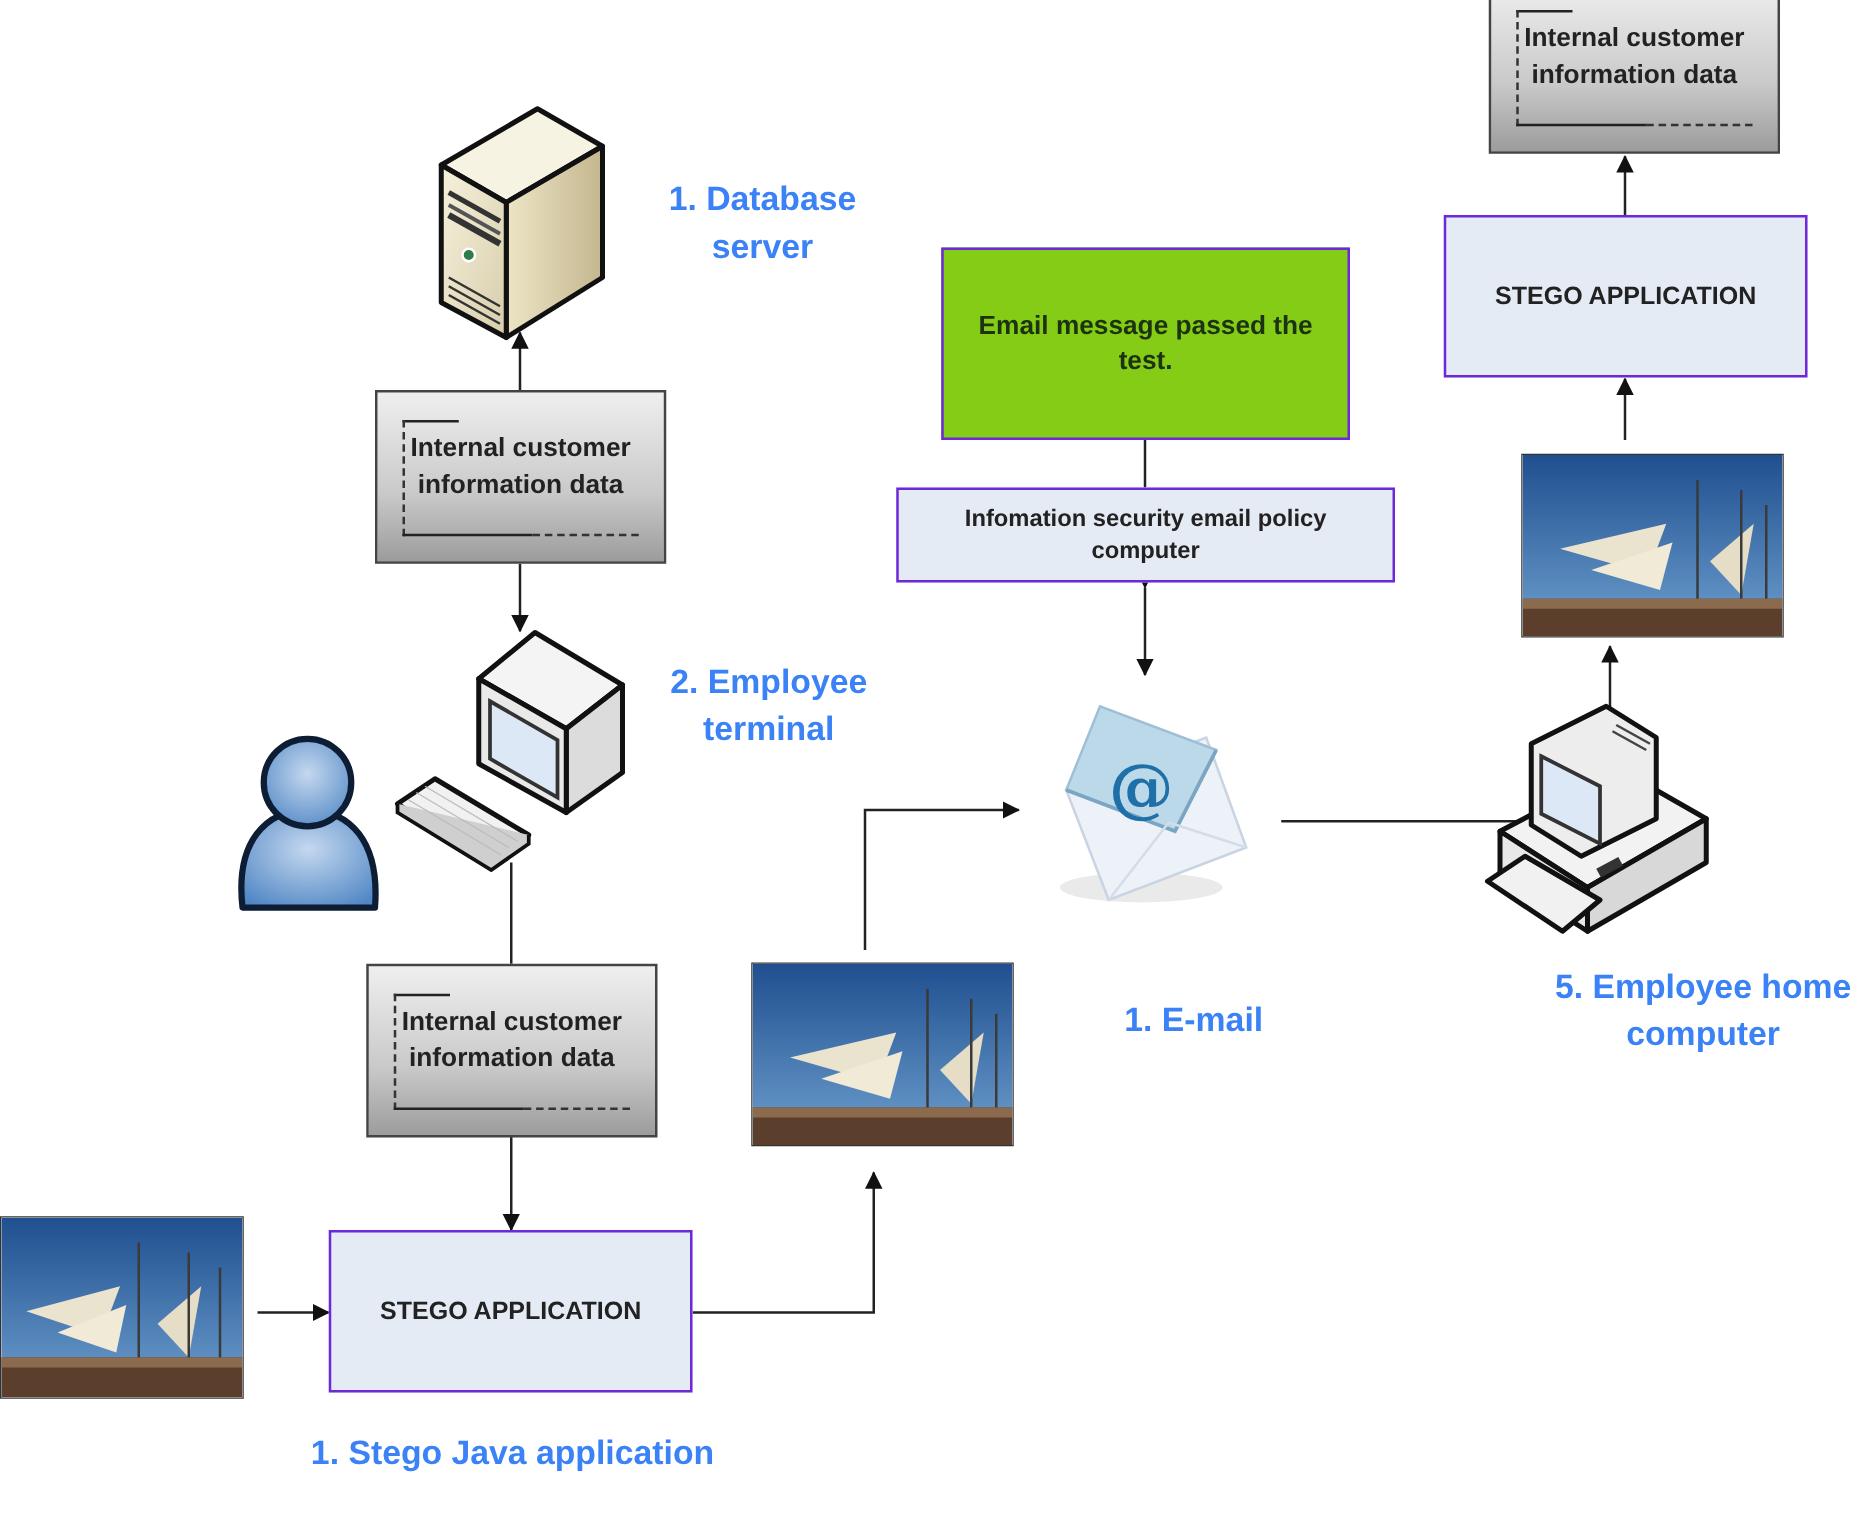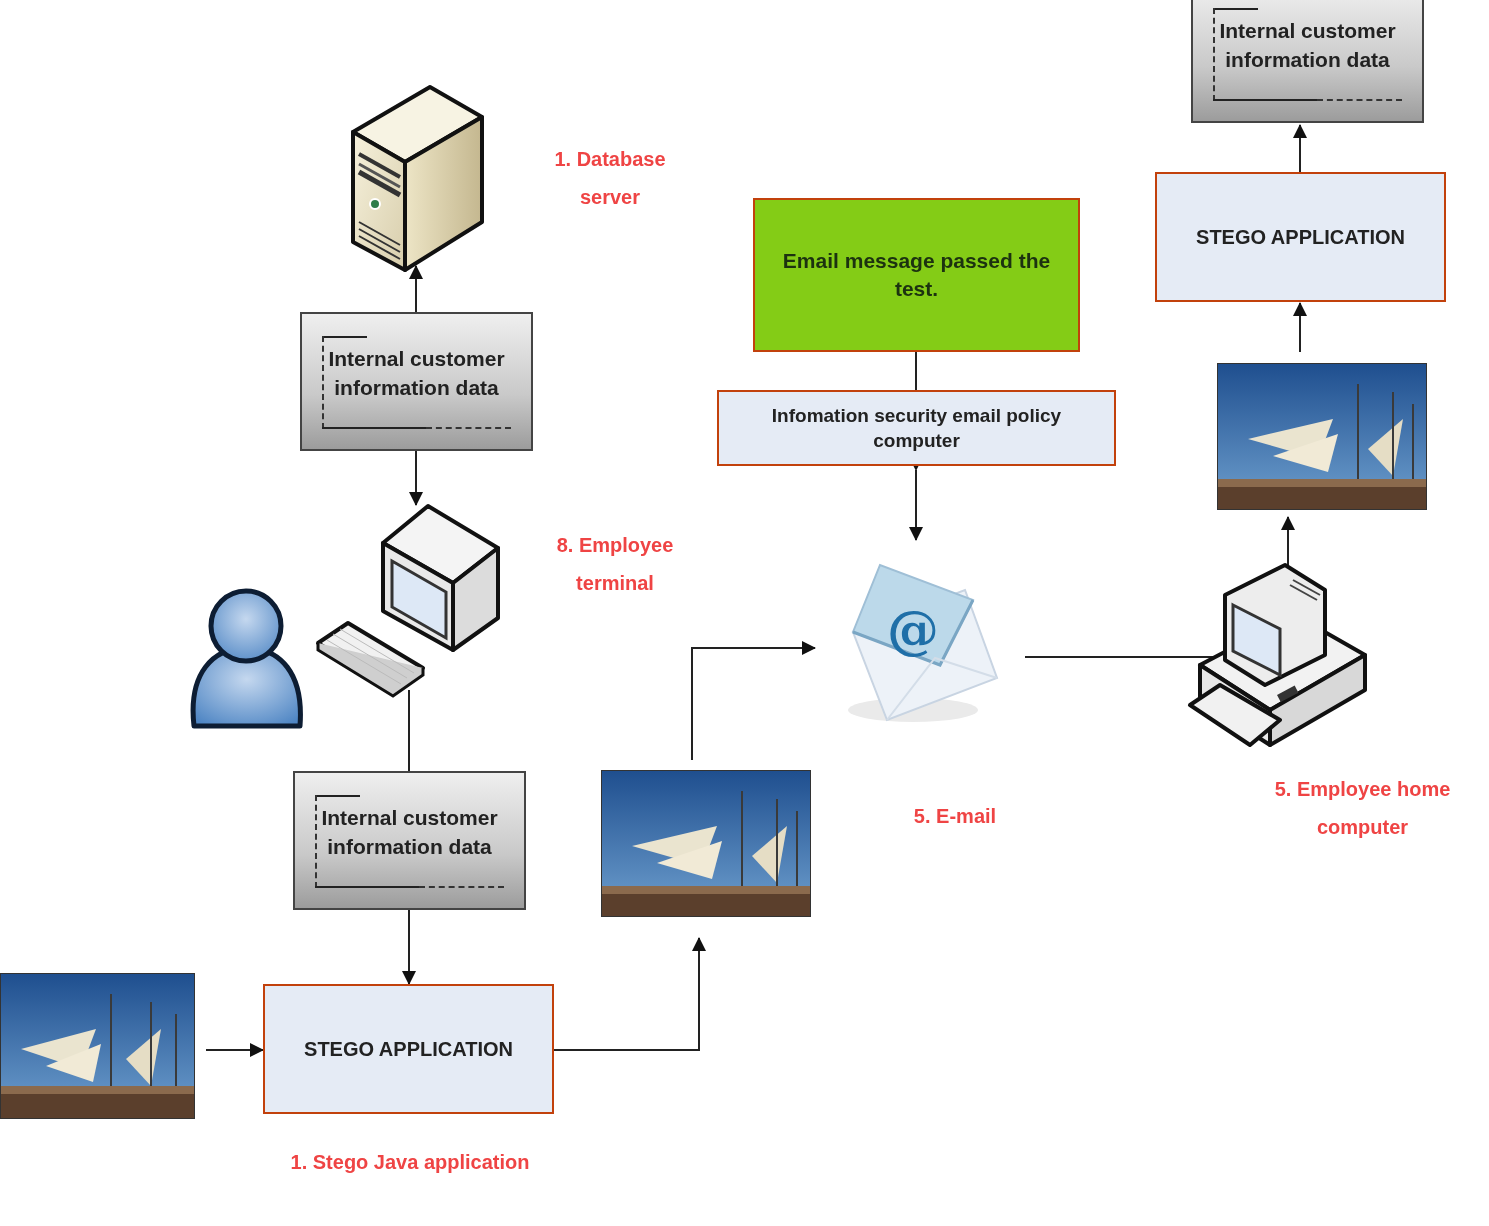--- a/index.html
+++ b/index.html
@@ -1,29 +1,29 @@
 <!DOCTYPE html>
 <html><head>
 <meta charset="utf-8">
 <style>
   html, body { margin:0; padding:0; background:#ffffff; }
   body { width:1489px; height:1226px; position:relative; overflow:hidden;
          font-family:"Liberation Sans", sans-serif; }
   .abs { position:absolute; }
-  .label { font-weight:bold; color:#ef4444; text-align:center; font-size:20px; line-height:38px; }
+  .label { font-weight:bold; color:#3b82f6; text-align:center; font-size:27px; line-height:38px; }
   .gray-box { position:absolute; border:2px solid #444;
               background:linear-gradient(#efefef, #c9c9c9 60%, #9c9c9c); box-sizing:border-box; }
   .gray-box .bracket { position:absolute; left:20px; top:22px; right:20px; bottom:20px; }
   .gray-box .bracket .top { position:absolute; left:0; top:0; width:45px; border-top:2px solid #222; }
   .gray-box .bracket .left { position:absolute; left:0; top:0; bottom:0; border-left:2px dashed #333; }
   .gray-box .bracket .bottom { position:absolute; left:0; bottom:0; width:55%; border-bottom:2px solid #222; }
   .gray-box .bracket .bottom2 { position:absolute; left:55%; right:0; bottom:0; border-bottom:2px dashed #333; }
   .gray-box .txt { position:absolute; left:0; right:0; top:30px; text-align:center;
                    font-weight:bold; font-size:21px; line-height:29px; color:#222; }
-  .blue-box { position:absolute; border:2px solid #c2410c; background:#e5ebf5; box-sizing:border-box;
+  .blue-box { position:absolute; border:2px solid #6d28d9; background:#e5ebf5; box-sizing:border-box;
               display:flex; align-items:center; justify-content:center; text-align:center;
               font-weight:bold; color:#222; }
   .photo { position:absolute; border:1px solid #333; overflow:hidden; }
   svg.lines { position:absolute; left:0; top:0; }
 </style>
 </head>
 <body>
 
 <svg class="lines" width="1489" height="1226">
   <defs>
@@ -119,21 +119,21 @@
 <svg class="abs" style="left:315px;top:620px" width="112" height="78" viewBox="0 0 112 78">
   <path d="M3,23 L33,3 L108,48 L78,72 Z" fill="#f1f1f1" stroke="#111" stroke-width="4" stroke-linejoin="round"></path>
   <path d="M3,23 L3,30 L78,76 L108,55 L108,48" fill="#cfcfcf" stroke="#111" stroke-width="3"></path>
   <g stroke="#bbb" stroke-width="1">
     <line x1="18" y1="14" x2="92" y2="58"></line>
       <line x1="12" y1="20" x2="86" y2="64"></line>
       <line x1="25" y1="9" x2="99" y2="53"></line>
   </g>
 </svg>
 <div class="abs label" style="left:505px;top:526px;width:220px;">
-  <span style="white-space:pre-line">8. Employee
+  <span style="white-space:pre-line">2. Employee
 terminal</span>
 </div>
 
 <div class="gray-box" style="left:293px;top:771px;width:233px;height:139px;">
   <div class="bracket">
       <div class="top"></div>
       <div class="left"></div>
       <div class="bottom"></div>
       <div class="bottom2"></div>
     </div>
@@ -202,21 +202,21 @@
 
 <svg class="abs" style="left:835px;top:560px" width="170" height="170" viewBox="0 0 170 170">
   <ellipse cx="78" cy="150" rx="65" ry="12" fill="#eaeaea"></ellipse>
   <path d="M18,72 L130,30 L162,118 L52,160 Z" fill="#edf2f8" stroke="#c8d4e2" stroke-width="2"></path>
   <path d="M18,72 L45,5 L138,40 L105,105 Z" fill="#bcd9ea" stroke="#9fbfd6" stroke-width="2"></path>
   <path d="M18,72 L105,105 L138,40" fill="none" stroke="#7aa6c4" stroke-width="3"></path>
   <path d="M52,160 L100,98 L162,118" fill="none" stroke="#d3dde8" stroke-width="2"></path>
   <text x="78" y="88" font-family="DejaVu Serif, serif" font-size="52" font-weight="bold" fill="#1f6fa8" text-anchor="middle">@</text>
 </svg>
 <div class="abs label" style="left:860px;top:797px;width:190px;">
-  <span>5. E-mail</span>
+  <span>1. E-mail</span>
 </div>
 
 <svg class="abs" style="left:1185px;top:555px" width="190" height="200" viewBox="0 0 190 200">
   <path d="M15,110 L110,60 L180,100 L85,155 Z" fill="#f2f2f2" stroke="#111" stroke-width="4" stroke-linejoin="round"></path>
   <path d="M85,155 L180,100 L180,135 L85,190 Z" fill="#d8d8d8" stroke="#111" stroke-width="4" stroke-linejoin="round"></path>
   <path d="M15,110 L85,155 L85,190 L15,145 Z" fill="#e8e8e8" stroke="#111" stroke-width="4" stroke-linejoin="round"></path>
   <path d="M40,40 L100,10 L140,35 L140,100 L80,130 L40,105 Z" fill="#ededed" stroke="#111" stroke-width="4" stroke-linejoin="round"></path>
   <path d="M48,50 L95,74 L95,120 L48,96 Z" fill="#dde8f6" stroke="#333" stroke-width="3"></path>
   <g stroke="#444" stroke-width="2">
       <line x1="108" y1="25" x2="135" y2="40"></line>

